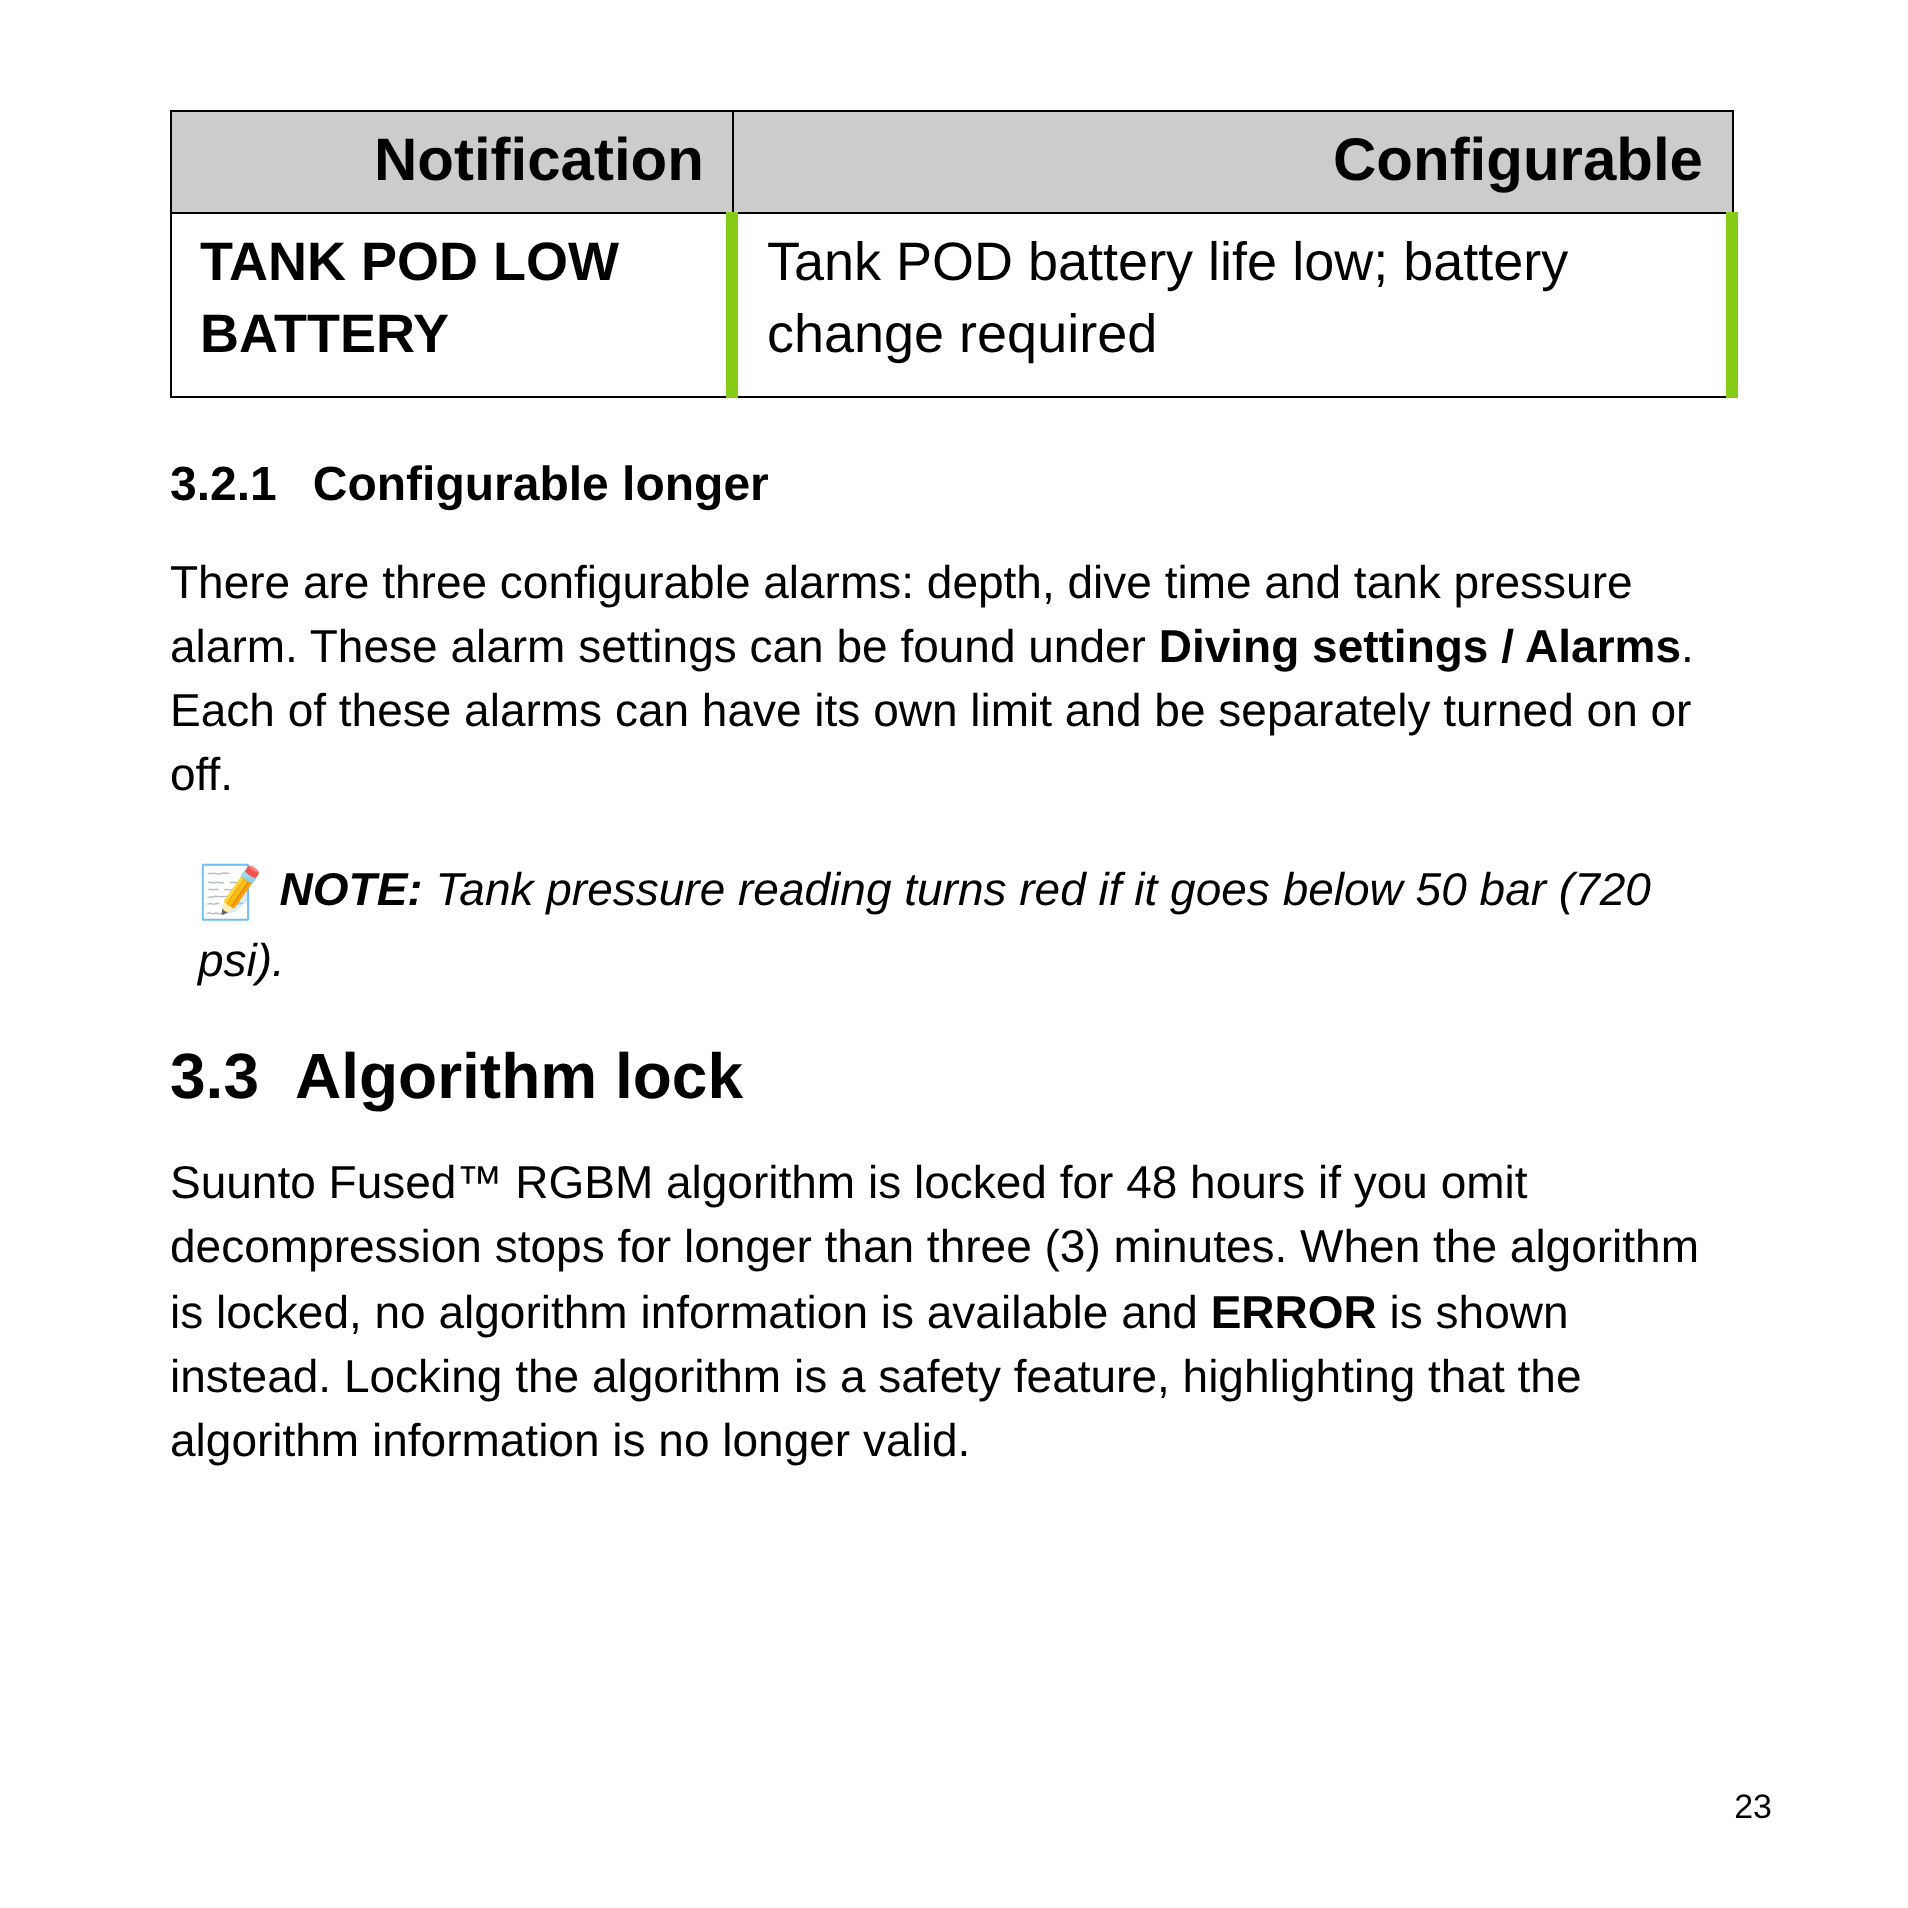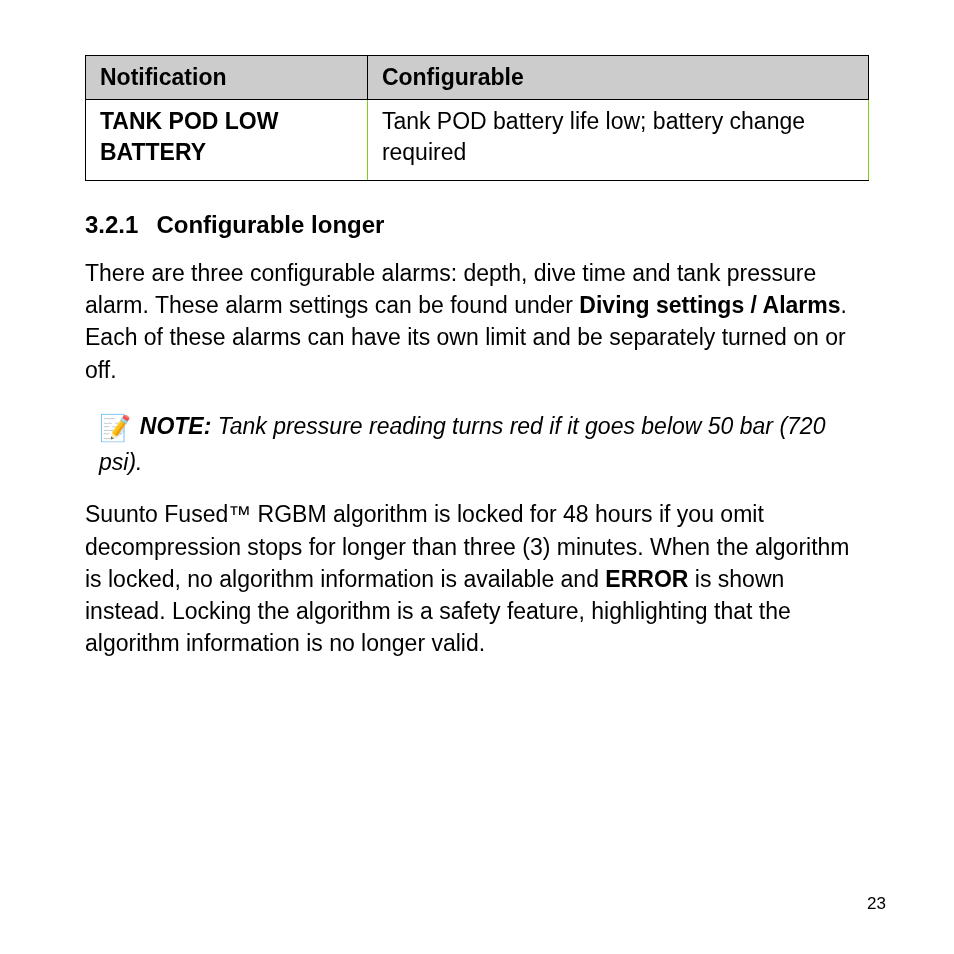--- a/index.html
+++ b/index.html
@@ -19,34 +19,34 @@
       padding: 55px 85px 40px 85px;
     }
     table.notif-table {
       width: 100%;
       border-collapse: collapse;
       margin-bottom: 30px;
     }
     table.notif-table th {
       background: #cccccc;
       border: 1px solid #000000;
-      text-align: left;
+      text-align: right;
       font-weight: bold;
-      font-size: 23px;
+      font-size: 30px;
       padding: 8px 14px;
       color: #000000;
     }
     table.notif-table th:first-child {
       width: 36%;
     }
     table.notif-table td {
       border-left: 1px solid #000000;
-      border-right: 1px solid #84cc16;
+      border-right: 6px solid #84cc16;
       border-bottom: 1px solid #000000;
-      font-size: 23px;
+      font-size: 27px;
       padding: 6px 14px 12px 14px;
       vertical-align: top;
       line-height: 1.35;
     }
     table.notif-table td.notif-cell {
       font-weight: bold;
       white-space: pre-line;
     }
     h3.subheading {
       font-size: 24px;
@@ -125,20 +125,23 @@
 
   <p class="body-text">
     <span>There are three configurable alarms: depth, dive time and tank pressure alarm. These alarm settings can be found under </span><span class="bold">Diving settings / Alarms</span><span>. Each of these alarms can have its own limit and be separately turned on or off.</span>
   </p>
 
   <p class="note-block">
     <span class="note-icon">📝</span>
     <span class="note-label italic-bold">NOTE:</span><span> Tank pressure reading turns red if it goes below 50 bar (720 psi).</span>
   </p>
 
+  <h2 class="section-heading">
+    <span class="num">3.3</span><span>Algorithm lock</span>
+  </h2>
 
   <p class="body-text">
     <span>Suunto Fused™ RGBM algorithm is locked for 48 hours if you omit decompression stops for longer than three (3) minutes. When the algorithm is locked, no algorithm information is available and </span><span class="bold">ERROR</span><span> is shown instead. Locking the algorithm is a safety feature, highlighting that the algorithm information is no longer valid.</span>
   </p>
 
 
 </div>
 
 <div class="page-number">23</div>
 

